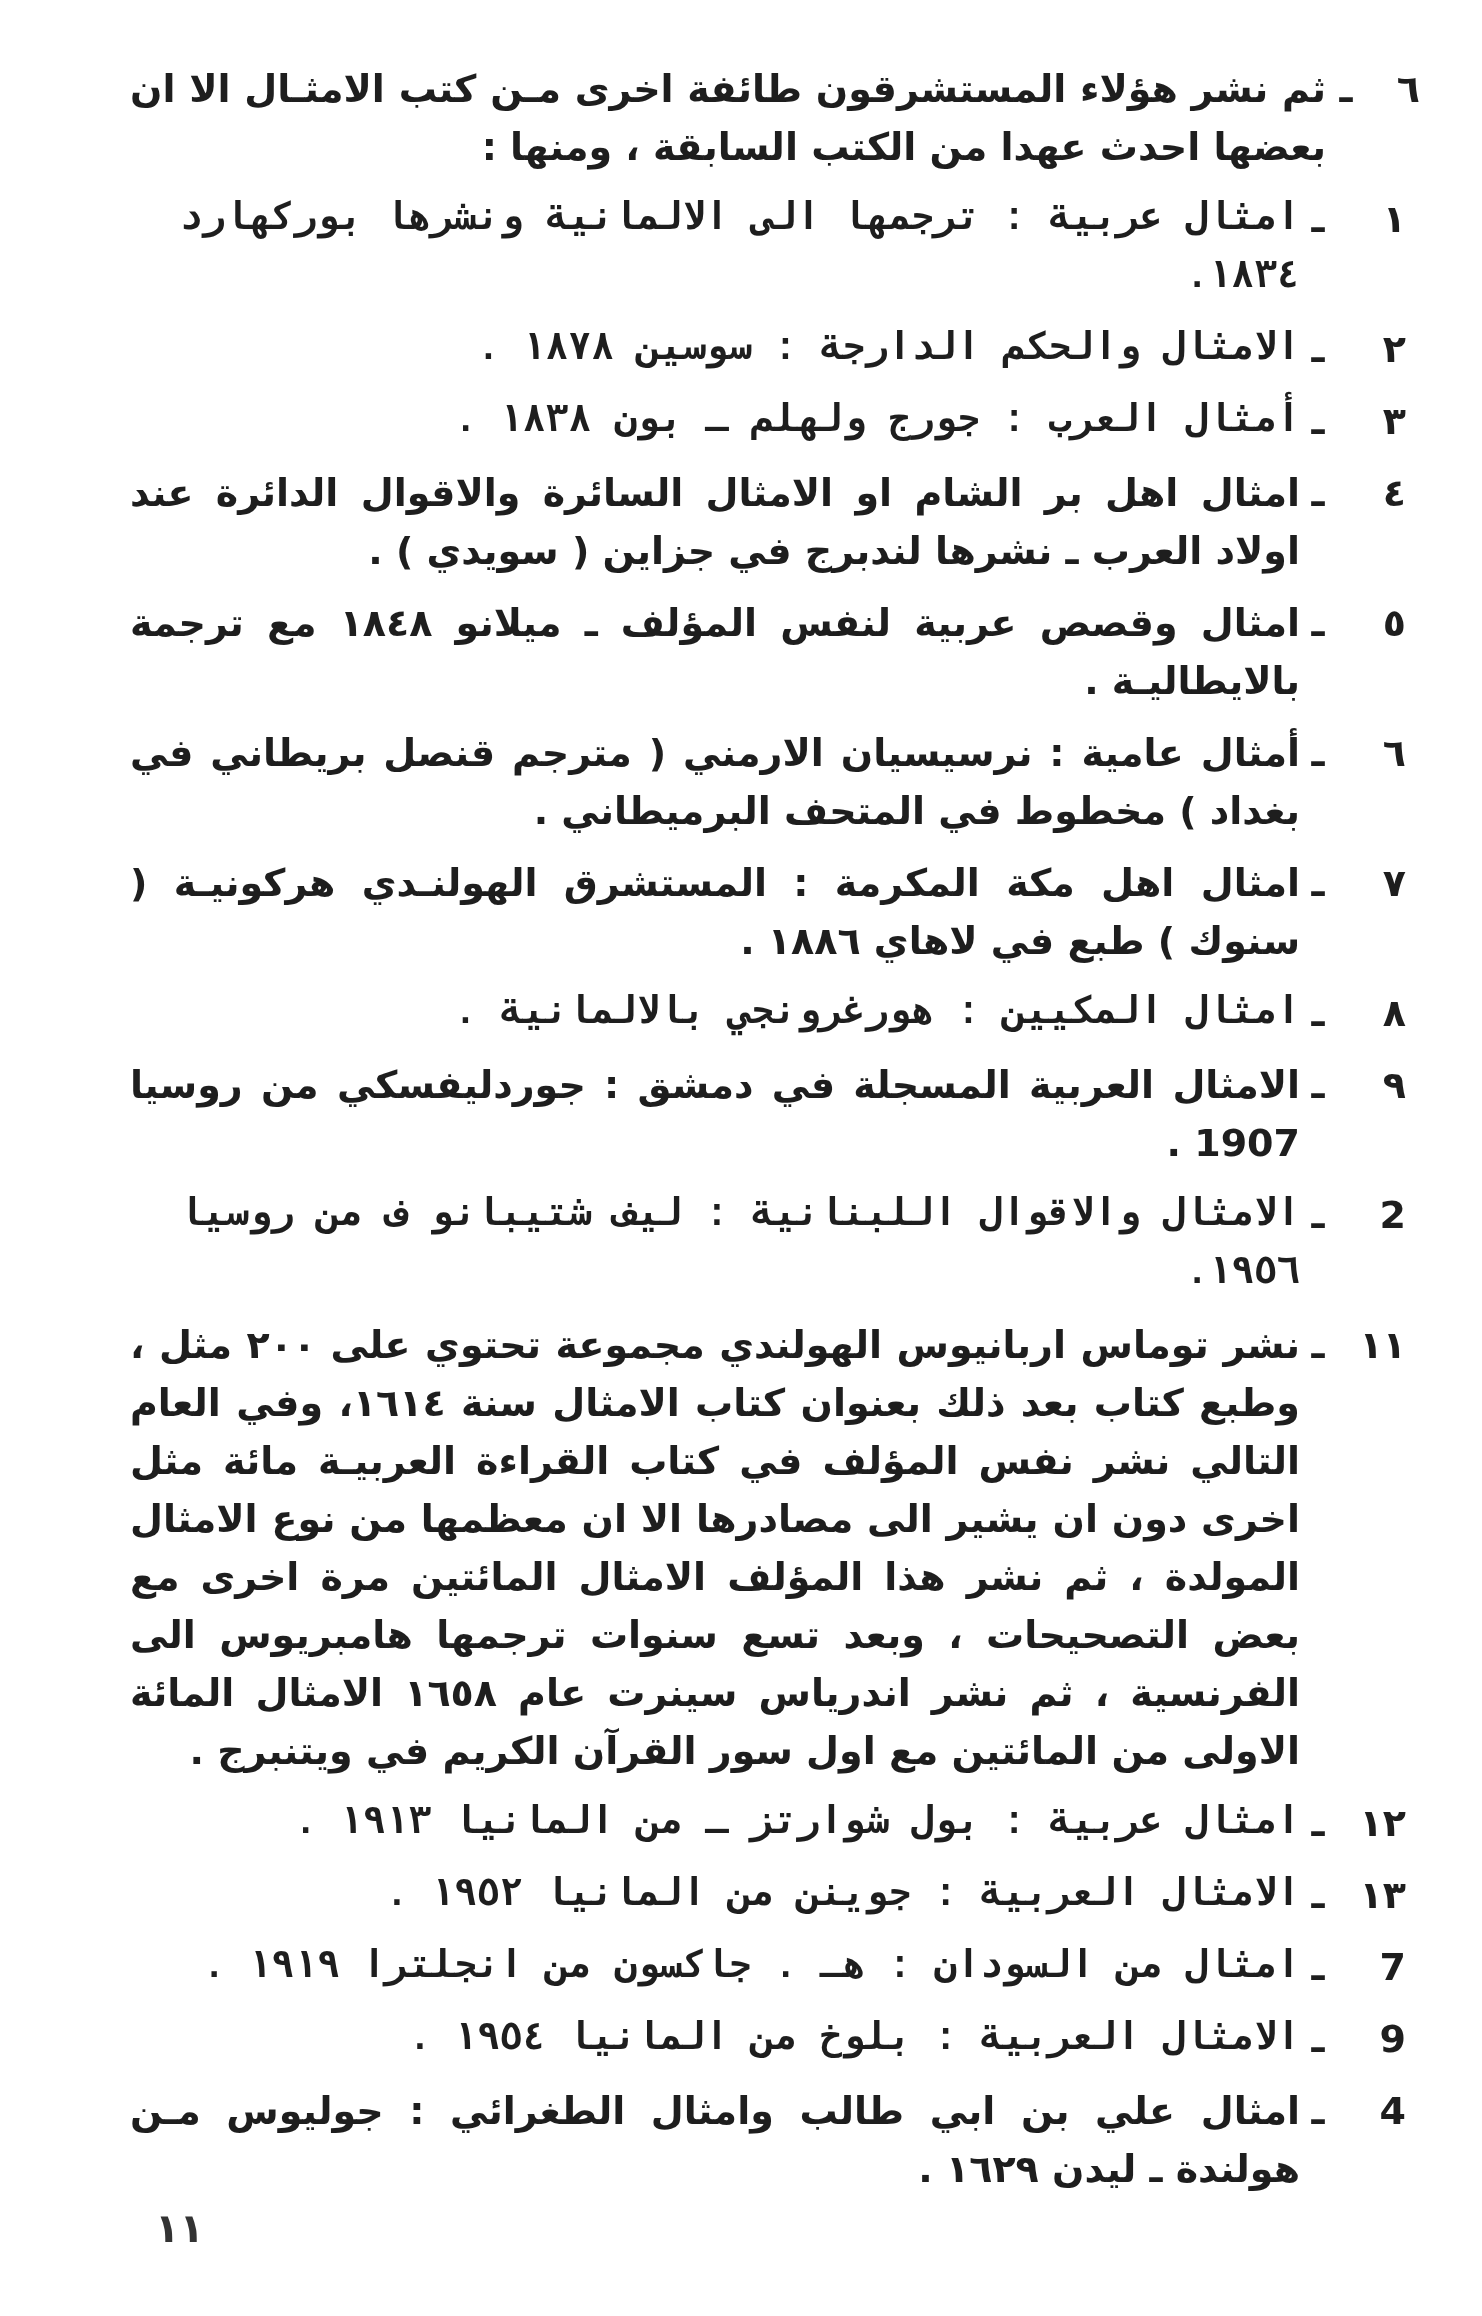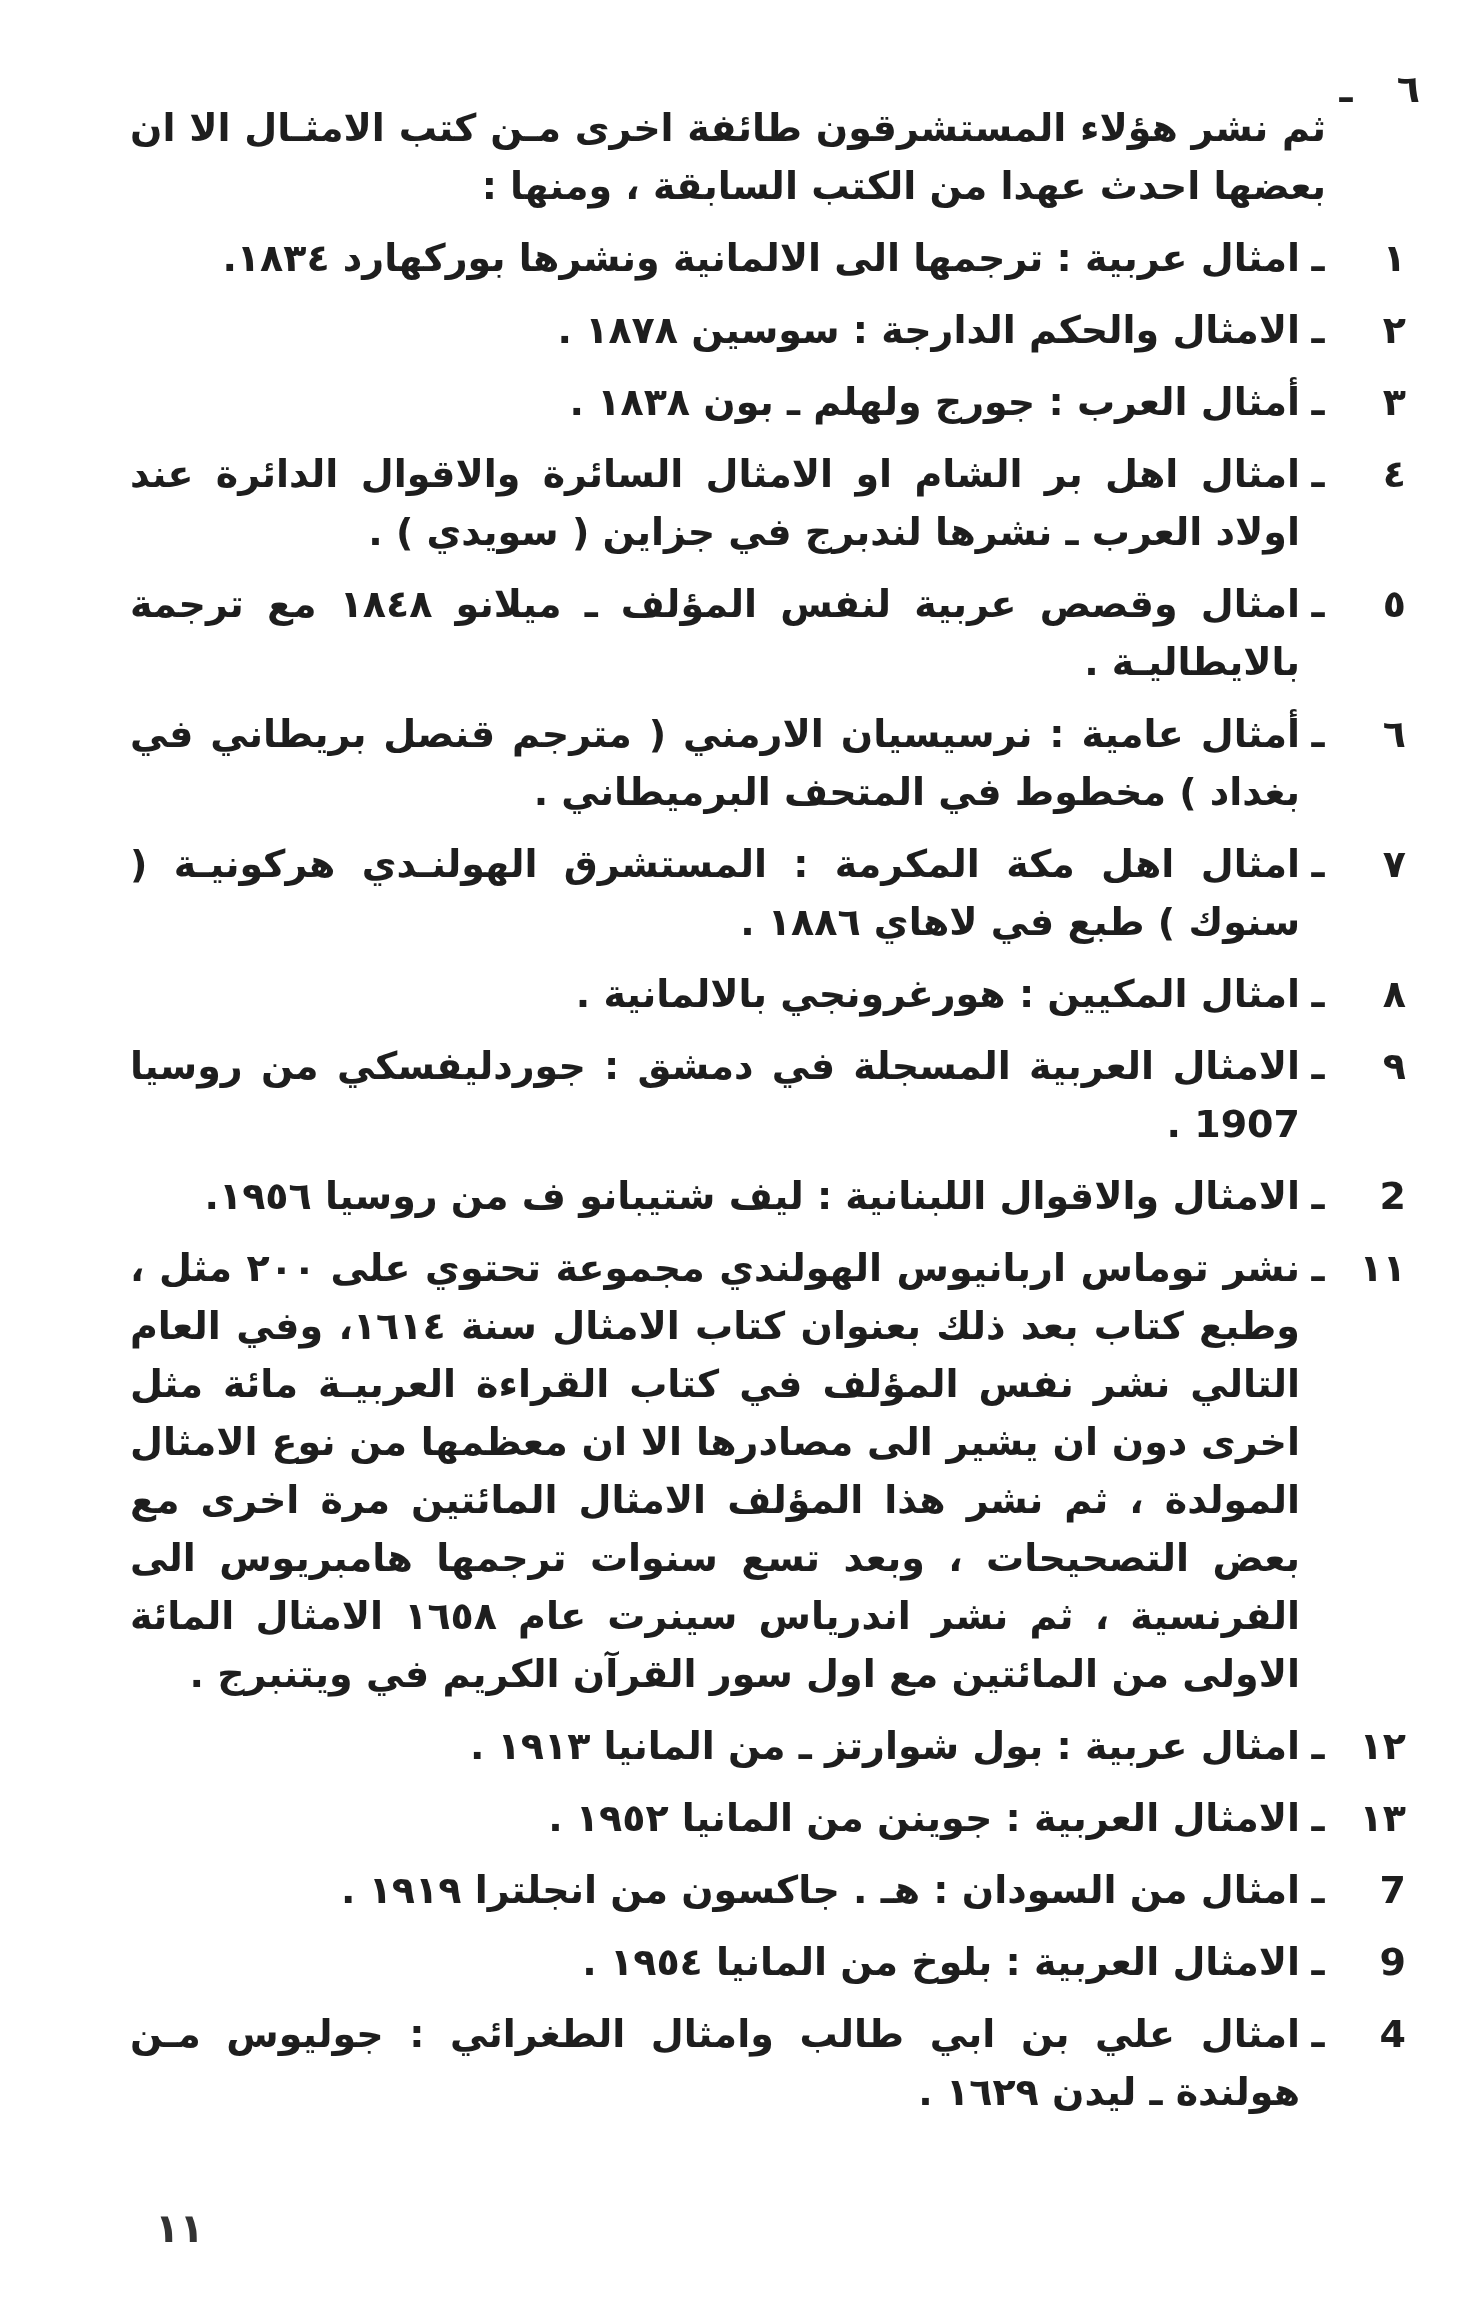--- a/index.html
+++ b/index.html
@@ -37,21 +37,20 @@
     }
     .intro .dash {
       width: 40px;
       flex: 0 0 40px;
       text-align: center;
     }
     .intro .body {
       flex: 1;
       text-align: justify;
       text-align-last: right;
-      margin-top: 39px;
     }
     .items {
       list-style: none;
       margin: 0;
       padding: 0;
     }
     .item {
       display: flex;
       flex-direction: row;
       margin-bottom: 14px;
@@ -69,20 +68,21 @@
       width: 36px;
       text-align: center;
     }
     .item .text {
       flex: 1;
       text-align: justify;
       text-align-last: right;
     }
     .item.short .text {
       text-align: right;
+      font-family: Liberation Mono, monospace;
     }
     .page-number {
       position: absolute;
       left: 155px;
       top: 2205px;
       font-size: 40px;
       font-weight: bold;
       color: #333;
       font-family: "DejaVu Sans", sans-serif;
       direction: rtl;

